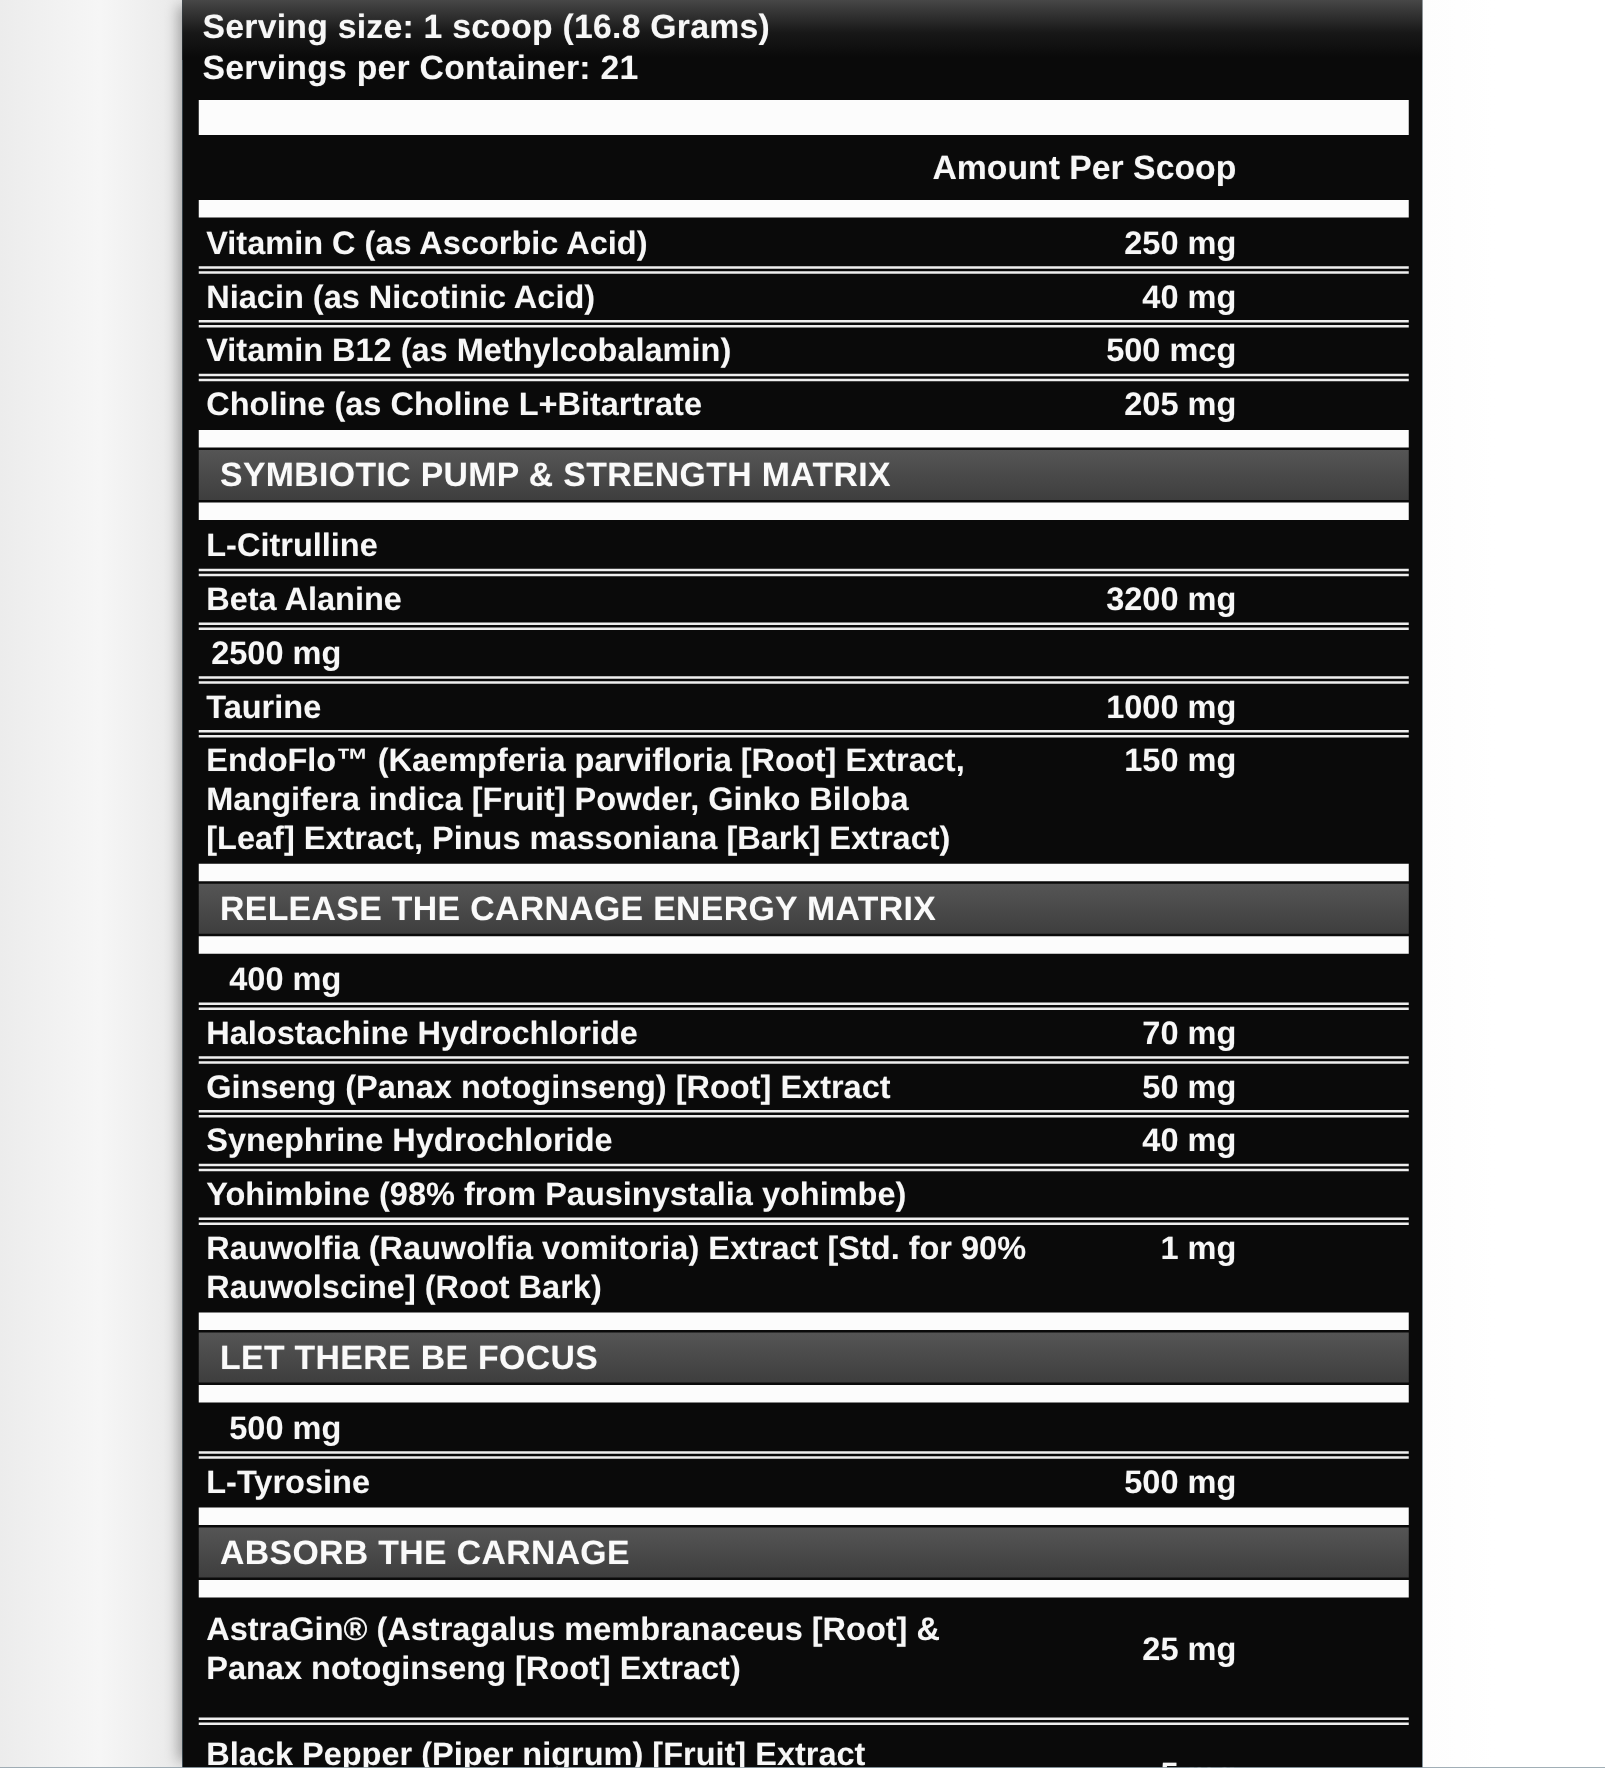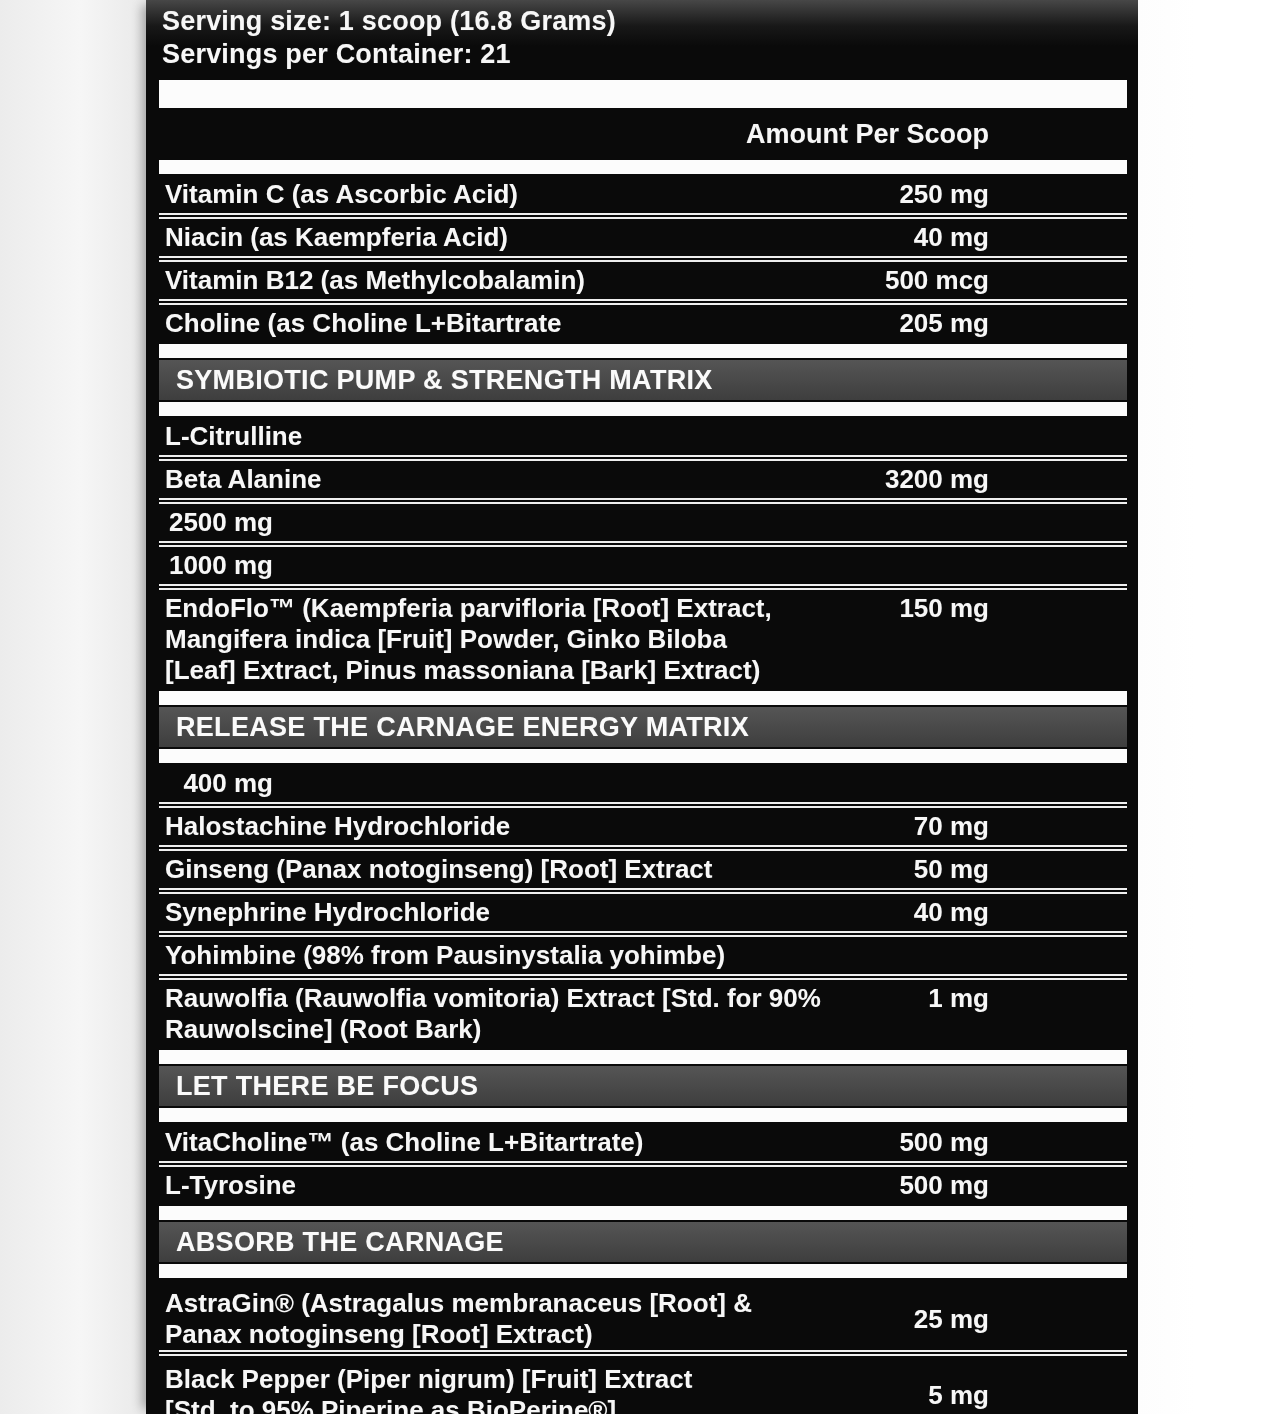--- a/index.html
+++ b/index.html
@@ -68,21 +68,21 @@
   }
   .ing-row .amt{
     width:252px;
     box-sizing:border-box;
     text-align:right;
     padding-right:138px;
     white-space:nowrap;
     flex:none;
   }
   .ing-row.vcenter{align-items:center;}
-  .ing-row.vcenter{padding-top:8px;padding-bottom:0;}
+  .ing-row.vcenter{padding-top:8px;padding-bottom:24px;}
 </style>
 </head>
 <body>
 
 <div class="stage">
   <div class="margin margin-left"></div>
 
   <div class="panel">
     <div class="top-block">
       <div>Serving size: 1 scoop (16.8 Grams)</div>
@@ -94,21 +94,21 @@
     <div class="amount-header">Amount Per Scoop</div>
 
     <div class="bar"></div>
 
     <div id="sections">
         <div class="ing-row">
           <div class="name">Vitamin C (as Ascorbic Acid)</div>
           <div class="amt">250 mg</div>
         </div>
         <div class="ing-row">
-          <div class="name">Niacin (as Kaempferia Acid)</div>
+          <div class="name">Niacin (as Nicotinic Acid)</div>
           <div class="amt">40 mg</div>
         </div>
         <div class="ing-row">
           <div class="name">Vitamin B12 (as Methylcobalamin)</div>
           <div class="amt">500 mcg</div>
         </div>
         <div class="ing-row">
           <div class="name">Choline (as Choline L+Bitartrate</div>
           <div class="amt">205 mg</div>
         </div>
@@ -119,20 +119,21 @@
           <div class="name">L-Citrulline</div>
         </div>
         <div class="ing-row">
           <div class="name">Beta Alanine</div>
           <div class="amt">3200 mg</div>
         </div>
         <div class="ing-row">
           <div class="amt">2500 mg</div>
         </div>
         <div class="ing-row">
+          <div class="name">Taurine</div>
           <div class="amt">1000 mg</div>
         </div>
         <div class="ing-row">
           <div class="name">EndoFlo™ (Kaempferia parvifloria [Root] Extract,
 Mangifera indica [Fruit] Powder, Ginko Biloba
 [Leaf] Extract, Pinus massoniana [Bark] Extract)</div>
           <div class="amt">150 mg</div>
         </div>
         <div class="bar"></div>
         <div class="section-header">RELEASE THE CARNAGE ENERGY MATRIX</div>
@@ -157,21 +158,20 @@
         </div>
         <div class="ing-row">
           <div class="name">Rauwolfia (Rauwolfia vomitoria) Extract [Std. for 90%
 Rauwolscine] (Root Bark)</div>
           <div class="amt">1 mg</div>
         </div>
         <div class="bar"></div>
         <div class="section-header">LET THERE BE FOCUS</div>
         <div class="bar"></div>
         <div class="ing-row">
-          <div class="name">VitaCholine™ (as Choline L+Bitartrate)</div>
           <div class="amt">500 mg</div>
         </div>
         <div class="ing-row">
           <div class="name">L-Tyrosine</div>
           <div class="amt">500 mg</div>
         </div>
         <div class="bar"></div>
         <div class="section-header">ABSORB THE CARNAGE</div>
         <div class="bar"></div>
         <div class="ing-row vcenter">

